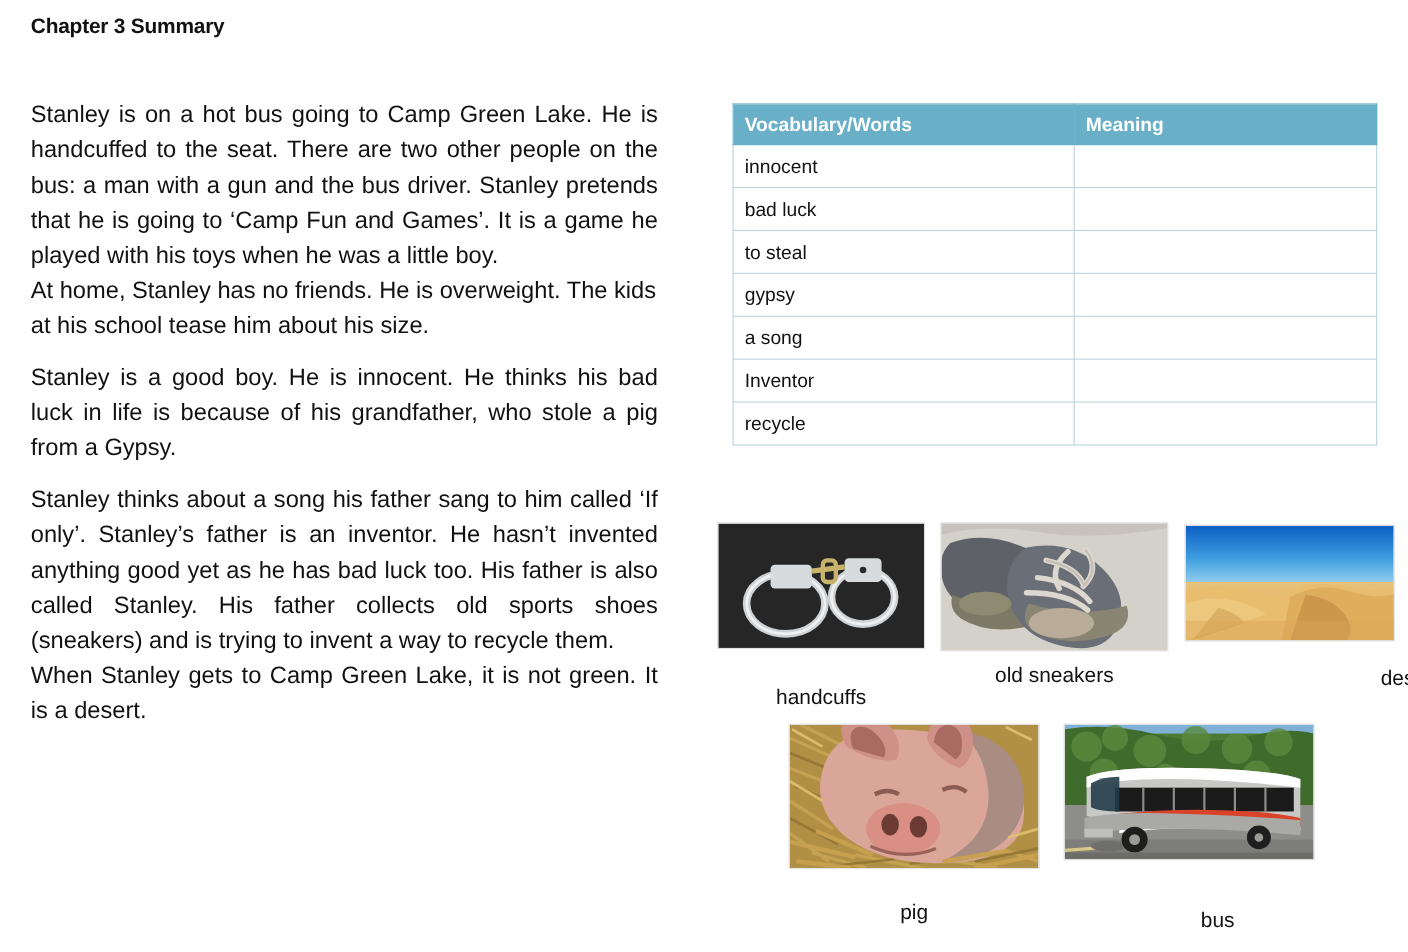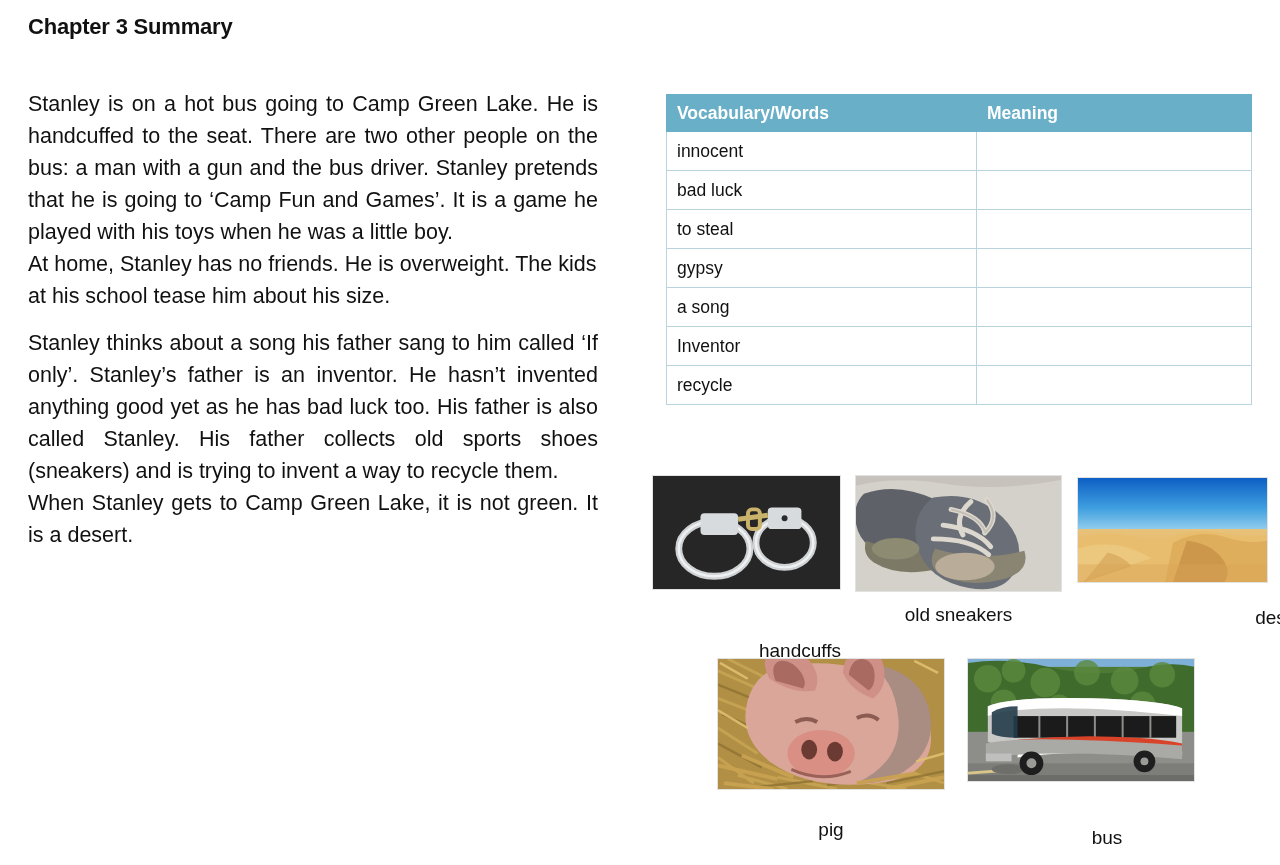--- a/index.html
+++ b/index.html
@@ -15,21 +15,21 @@
     font-family: "Liberation Sans", sans-serif;
     color: #000000;
     overflow: hidden;
   }
 
   
   #page-title {
     position: absolute;
     left: 28px;
     top: 14px;
-    font-size: 22px;
+    font-size: 19px;
     font-weight: bold;
     letter-spacing: -0.2px;
     color: #111111;
     white-space: nowrap;
   }
 
   
   #summary-column {
     position: absolute;
     left: 28px;
@@ -96,21 +96,21 @@
     position: absolute;
     font-size: 19px;
     color: #111111;
     white-space: nowrap;
     text-align: center;
   }
 
   
   #pic-handcuffs  { left: 652px; top: 475px; }
   #pic-handcuffs .thumb { width: 189px; height: 115px; }
-  #cap-handcuffs  { left: 652px; top: 640px; width: 189px; text-align: right; }
+  #cap-handcuffs  { left: 652px; top: 624px; width: 189px; }
 
   #pic-sneakers   { left: 855px; top: 475px; }
   #pic-sneakers .thumb { width: 207px; height: 117px; }
   #cap-sneakers   { left: 855px; top: 604px; width: 207px; }
 
   #pic-desert     { left: 1077px; top: 477px; }
   #pic-desert .thumb { width: 191px; height: 106px; }
   #cap-desert     { left: 1117px; top: 607px; width: 191px; text-align: right; }
 
   #pic-pig        { left: 717px; top: 658px; }
@@ -125,20 +125,21 @@
   .art { width: 100%; height: 100%; display: block; }
 </style>
 </head>
 <body>
 
 <div id="page-title">Chapter 3 Summary</div>
 
 <div id="summary-column">
   <p class="summary-paragraph">Stanley is on a hot bus going to Camp Green Lake. He is handcuffed to the seat. There are two other people on the bus: a man with a gun and the bus driver. Stanley pretends that he is going to ‘Camp Fun and Games’. It is a game he played with his toys when he was a little boy.</p>
   <p class="summary-paragraph gap-large no-justify">At home, Stanley has no friends. He is overweight. The kids at his school tease him about his size.</p>
+  <p class="summary-paragraph gap-small">Stanley is a good boy. He is innocent. He thinks his bad luck in life is because of his grandfather, who stole a pig from a Gypsy.</p>
   <p class="summary-paragraph gap-small">Stanley thinks about a song his father sang to him called ‘If only’. Stanley’s father is an inventor. He hasn’t invented anything good yet as he has bad luck too. His father is also called Stanley. His father collects old sports shoes (sneakers) and is trying to invent a way to recycle them.</p>
   <p class="summary-paragraph gap-large">When Stanley gets to Camp Green Lake, it is not green. It is a desert.</p>
 </div>
 
 <table id="vocab-table">
   <colgroup>
     <col class="c-word">
     <col class="c-meaning">
   </colgroup>
   <thead>

